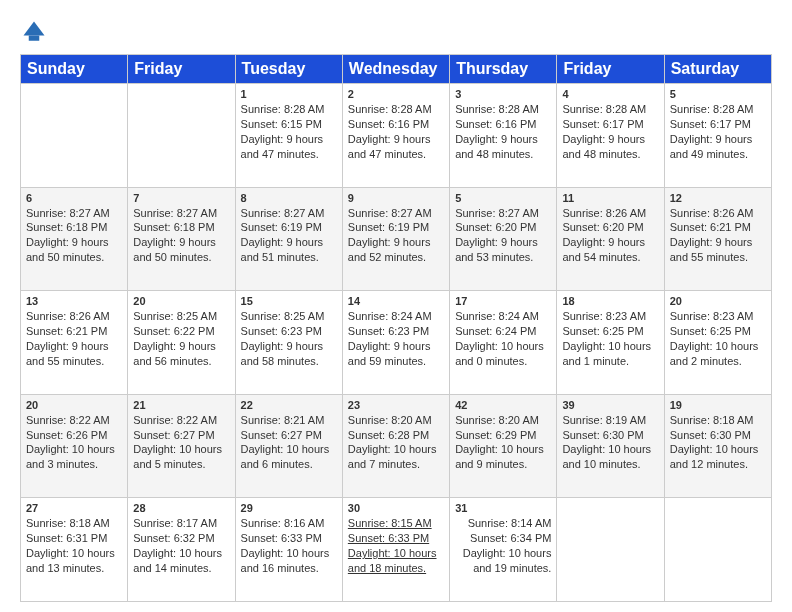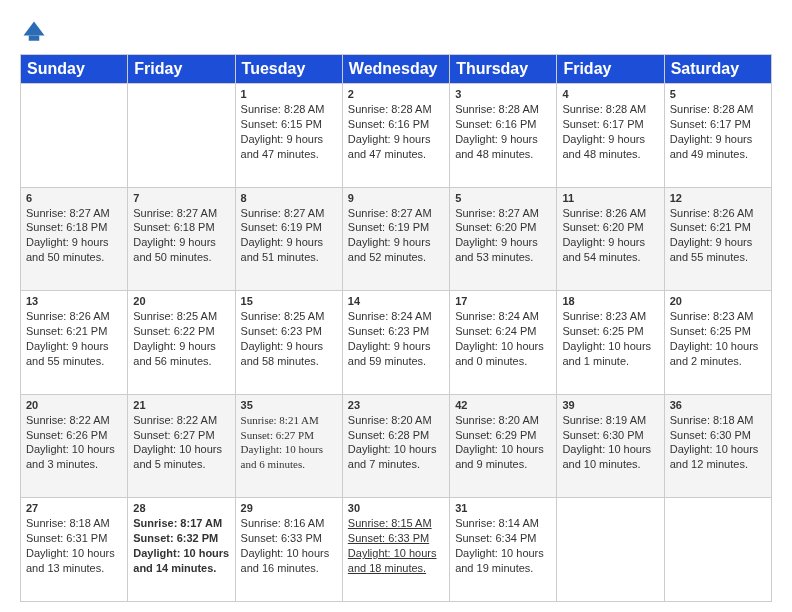--- a/index.html
+++ b/index.html
@@ -256,22 +256,22 @@
 Sunset: 6:26 PM
 Daylight: 10 hours and 3 minutes.</div>
           </td>
           <td>
             <span class="day-number">21</span>
             <div class="day-info" style="white-space: pre-line;">Sunrise: 8:22 AM
 Sunset: 6:27 PM
 Daylight: 10 hours and 5 minutes.</div>
           </td>
           <td>
-            <span class="day-number">35</span>
-            <div class="day-info" style="white-space: pre-line; font-family: Liberation Serif, serif;">Sunrise: 8:21 AM
+            <span class="day-number">22</span>
+            <div class="day-info" style="white-space: pre-line;">Sunrise: 8:21 AM
 Sunset: 6:27 PM
 Daylight: 10 hours and 6 minutes.</div>
           </td>
           <td>
             <span class="day-number">23</span>
             <div class="day-info" style="white-space: pre-line;">Sunrise: 8:20 AM
 Sunset: 6:28 PM
 Daylight: 10 hours and 7 minutes.</div>
           </td>
           <td>
@@ -280,54 +280,54 @@
 Sunset: 6:29 PM
 Daylight: 10 hours and 9 minutes.</div>
           </td>
           <td>
             <span class="day-number">39</span>
             <div class="day-info" style="white-space: pre-line;">Sunrise: 8:19 AM
 Sunset: 6:30 PM
 Daylight: 10 hours and 10 minutes.</div>
           </td>
           <td>
-            <span class="day-number">36</span>
+            <span class="day-number">19</span>
             <div class="day-info" style="white-space: pre-line;">Sunrise: 8:18 AM
 Sunset: 6:30 PM
 Daylight: 10 hours and 12 minutes.</div>
           </td>
         </tr>
         <tr>
           <td>
             <span class="day-number">27</span>
             <div class="day-info" style="white-space: pre-line;">Sunrise: 8:18 AM
 Sunset: 6:31 PM
 Daylight: 10 hours and 13 minutes.</div>
           </td>
           <td>
             <span class="day-number">28</span>
-            <div class="day-info" style="white-space: pre-line; font-weight: bold;">Sunrise: 8:17 AM
+            <div class="day-info" style="white-space: pre-line;">Sunrise: 8:17 AM
 Sunset: 6:32 PM
 Daylight: 10 hours and 14 minutes.</div>
           </td>
           <td>
             <span class="day-number">29</span>
             <div class="day-info" style="white-space: pre-line;">Sunrise: 8:16 AM
 Sunset: 6:33 PM
 Daylight: 10 hours and 16 minutes.</div>
           </td>
           <td>
             <span class="day-number">30</span>
             <div class="day-info" style="white-space: pre-line; text-decoration: underline;">Sunrise: 8:15 AM
 Sunset: 6:33 PM
 Daylight: 10 hours and 18 minutes.</div>
           </td>
           <td>
             <span class="day-number">31</span>
-            <div class="day-info" style="white-space: pre-line;">Sunrise: 8:14 AM
+            <div class="day-info" style="white-space: pre-line; text-align: right;">Sunrise: 8:14 AM
 Sunset: 6:34 PM
 Daylight: 10 hours and 19 minutes.</div>
           </td>
           <td class="empty-cell"></td>
           <td class="empty-cell"></td>
         </tr>
       </tbody>
   </table>
 </div>
 

